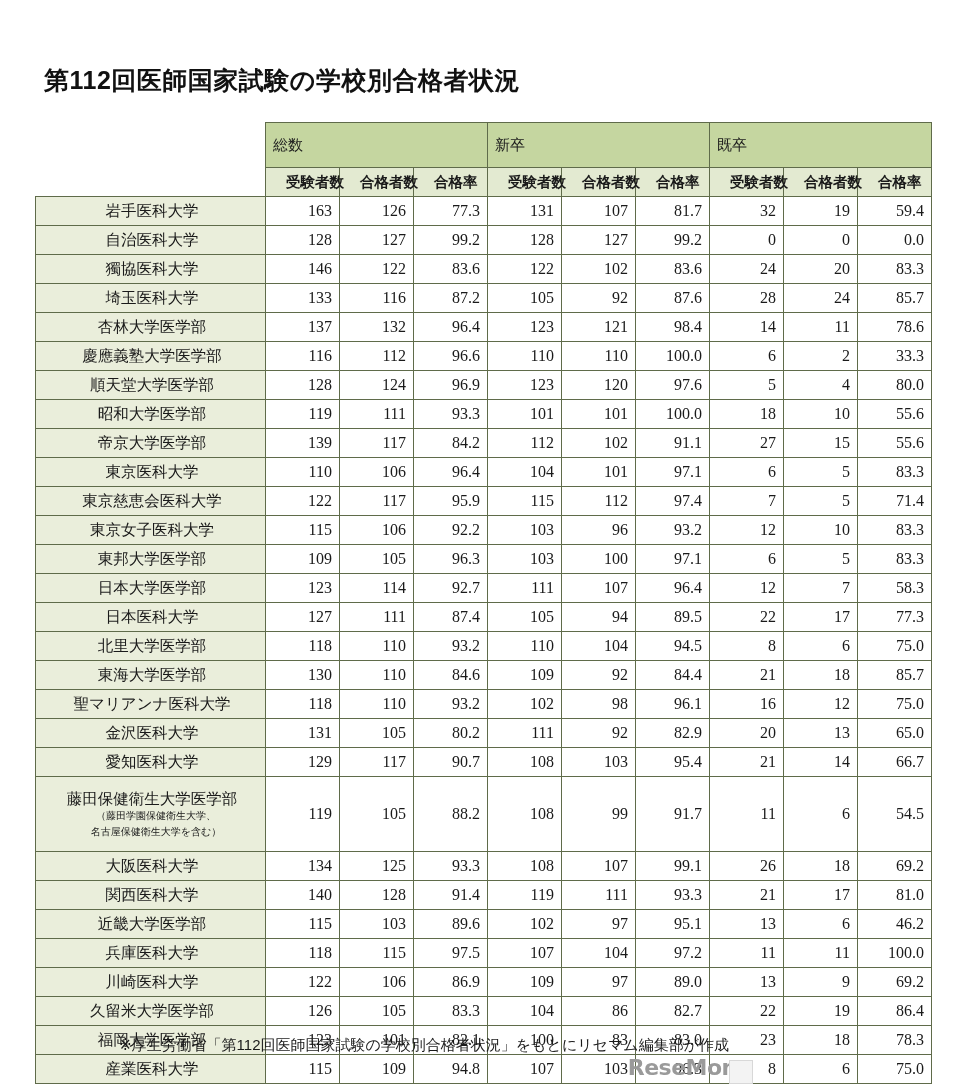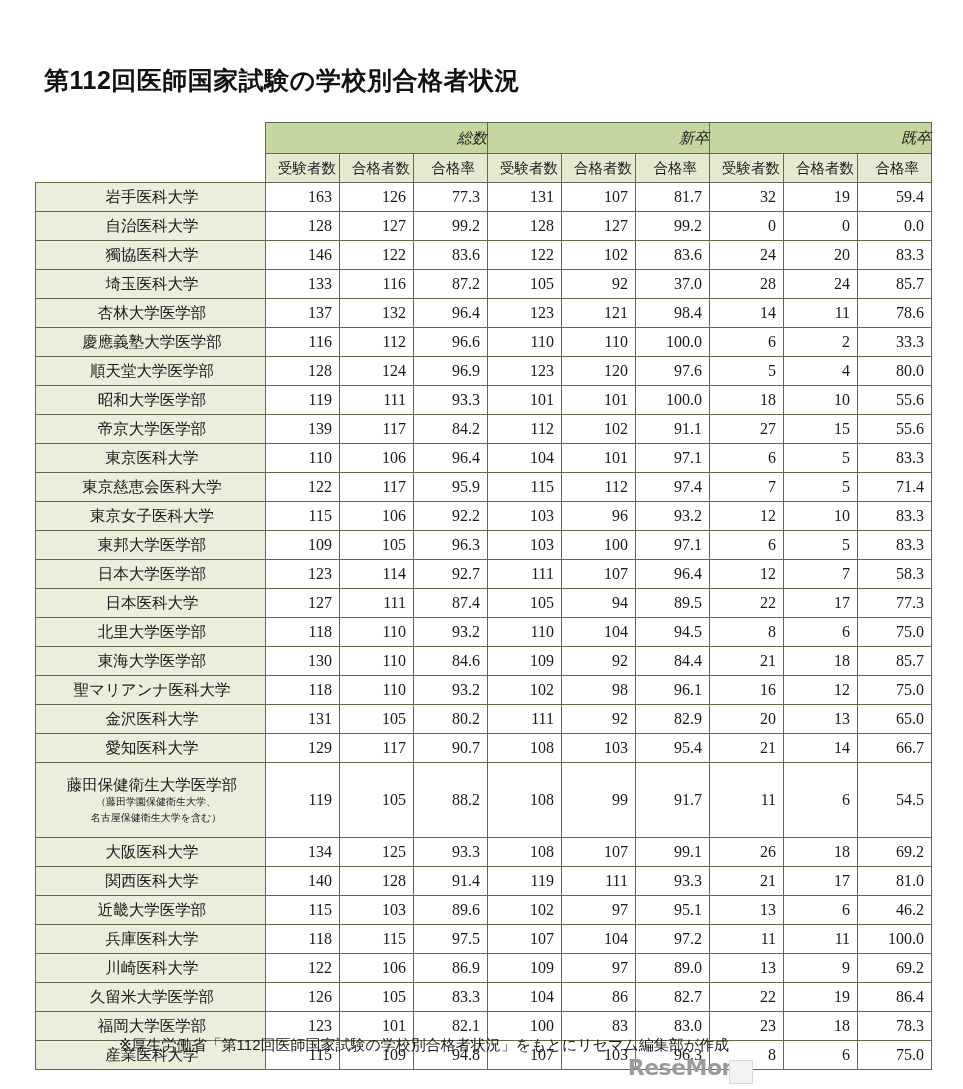--- a/index.html
+++ b/index.html
@@ -47,42 +47,41 @@
     font-size: 15px;
   }
 
   table.grid col.c-name   { width: 230px; }
   table.grid col.c-num    { width: 74px; }
   table.grid col.c-rate   { width: 74px; }
 
   
   tr.grp-row th {
     height: 30px;
-    padding: 0;
+    padding: 7px;
     font-weight: normal;
     font-size: 15px;
-    text-align: right;
+    text-align: left;
     vertical-align: middle;
-    font-style: italic;
   }
   th.grp-blank {
     background: #ffffff;
     border: none;
   }
   th.grp {
     background: #c5d6a0;
     border: 1px solid #5f6b4a;
   }
 
   tr.sub-row th {
     height: 28px;
-    padding: 0 12px;
-    font-weight: normal;
+    padding: 0 20px;
+    font-weight: bold;
     font-size: 14.5px;
-    text-align: right;
+    text-align: left;
     vertical-align: middle;
     background: #e3ead1;
     border: 1px solid #5f6b4a;
     white-space: nowrap;
   }
   tr.sub-row th.sub-blank {
     background: #ffffff;
     border: none;
   }
 
@@ -250,21 +249,21 @@
           </tr>
           <tr>
             <td class="name">
               <span class="main">埼玉医科大学</span>
             </td>
             <td class="val">133</td>
             <td class="val">116</td>
             <td class="val">87.2</td>
             <td class="val">105</td>
             <td class="val">92</td>
-            <td class="val">37.0</td>
+            <td class="val">87.6</td>
             <td class="val">28</td>
             <td class="val">24</td>
             <td class="val">85.7</td>
           </tr>
           <tr>
             <td class="name">
               <span class="main">杏林大学医学部</span>
             </td>
             <td class="val">137</td>
             <td class="val">132</td>

